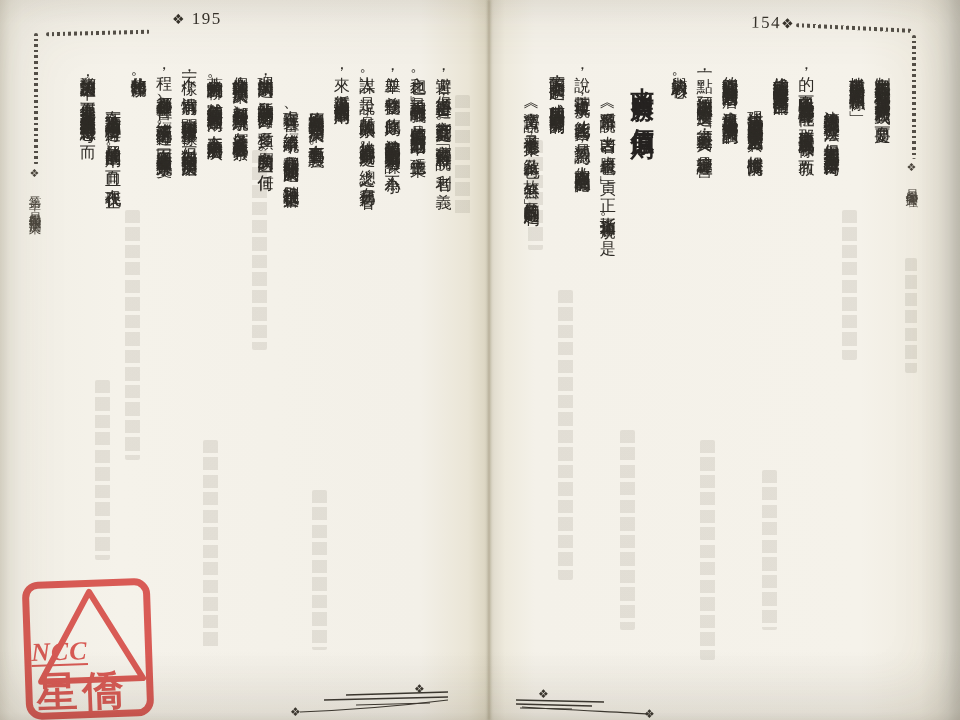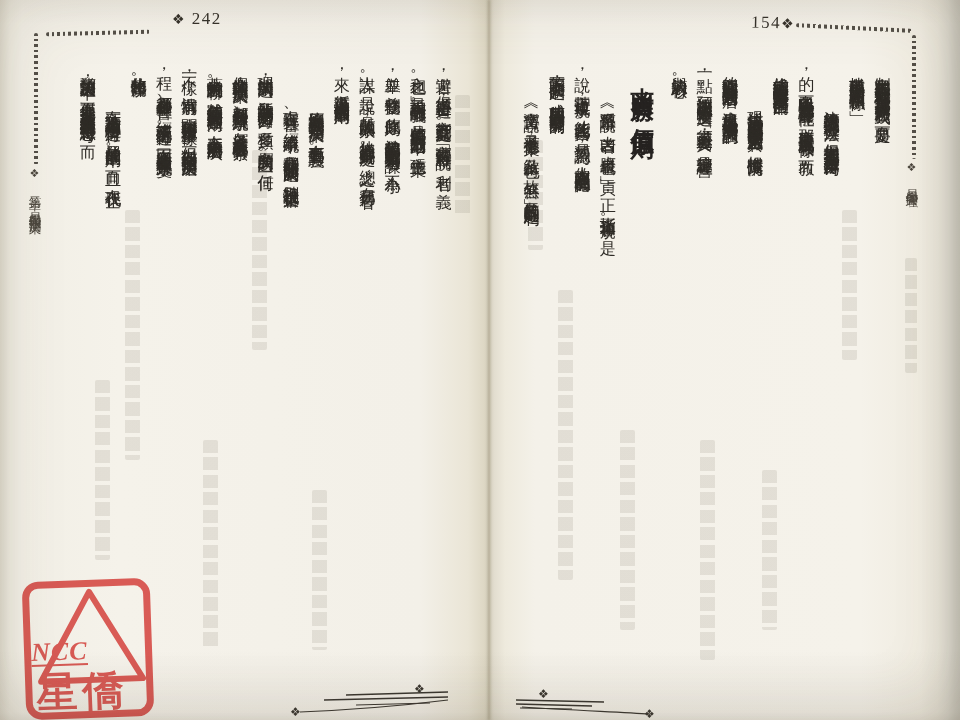--- a/index.html
+++ b/index.html
@@ -70,21 +70,21 @@
 
 <div id="canvas">
 
   <div class="crease"></div>
 
   <div class="chain-h" id="chain155-h"></div>
   <div class="chain-v" id="chain155-v"></div>
   <div class="chain-h" id="chain154-h"></div>
   <div class="chain-v" id="chain154-v"></div>
 
-  <div class="folio" id="folio155"><span class="orn">❖</span> <span>242</span></div>
+  <div class="folio" id="folio155"><span class="orn">❖</span> <span>195</span></div>
   <div class="folio" id="folio154"><span>154</span><span class="orn">❖</span></div>
 
   <div class="margin-title" id="margin155"><span class="orn">❖</span><span>第二章</span><span class="gap">易學與預測決策</span></div>
   <div class="margin-title" id="margin154"><span class="orn">❖</span><span>易學與管理</span></div>
 
   <div class="ghost" style="left:95px;top:380px;height:180px;"></div>
   <div class="ghost" style="left:125px;top:210px;height:250px;"></div>
   <div class="ghost" style="left:203px;top:440px;height:210px;"></div>
   <div class="ghost" style="left:252px;top:150px;height:200px;"></div>
   <div class="ghost" style="left:312px;top:490px;height:160px;"></div>

